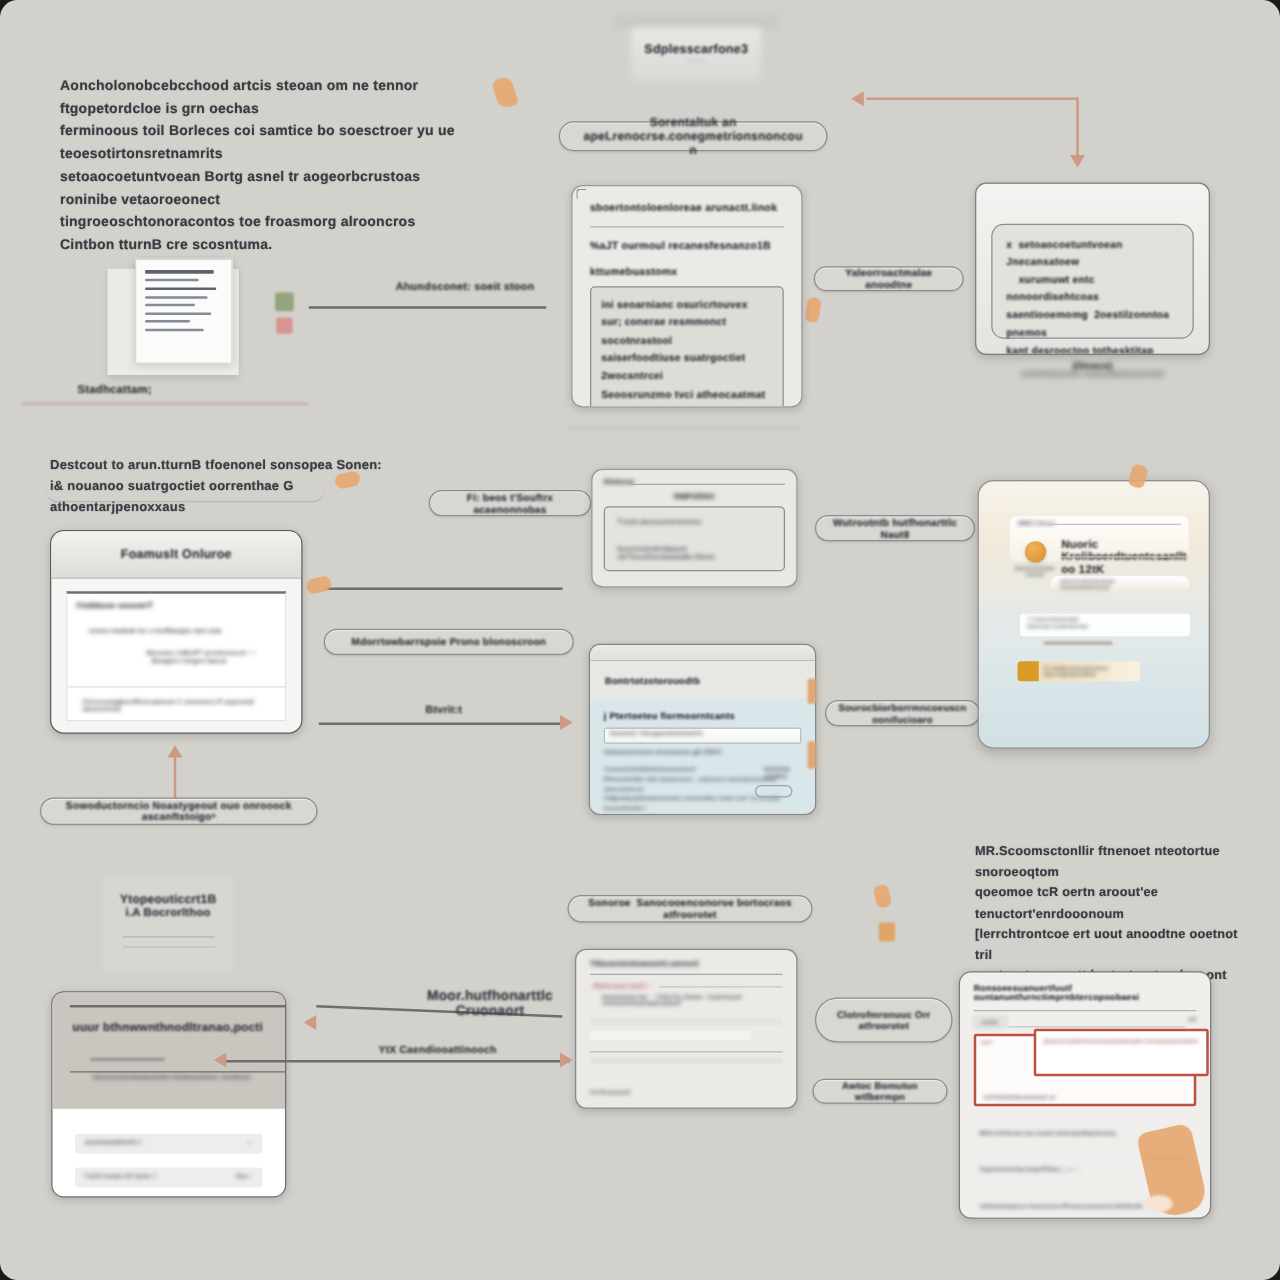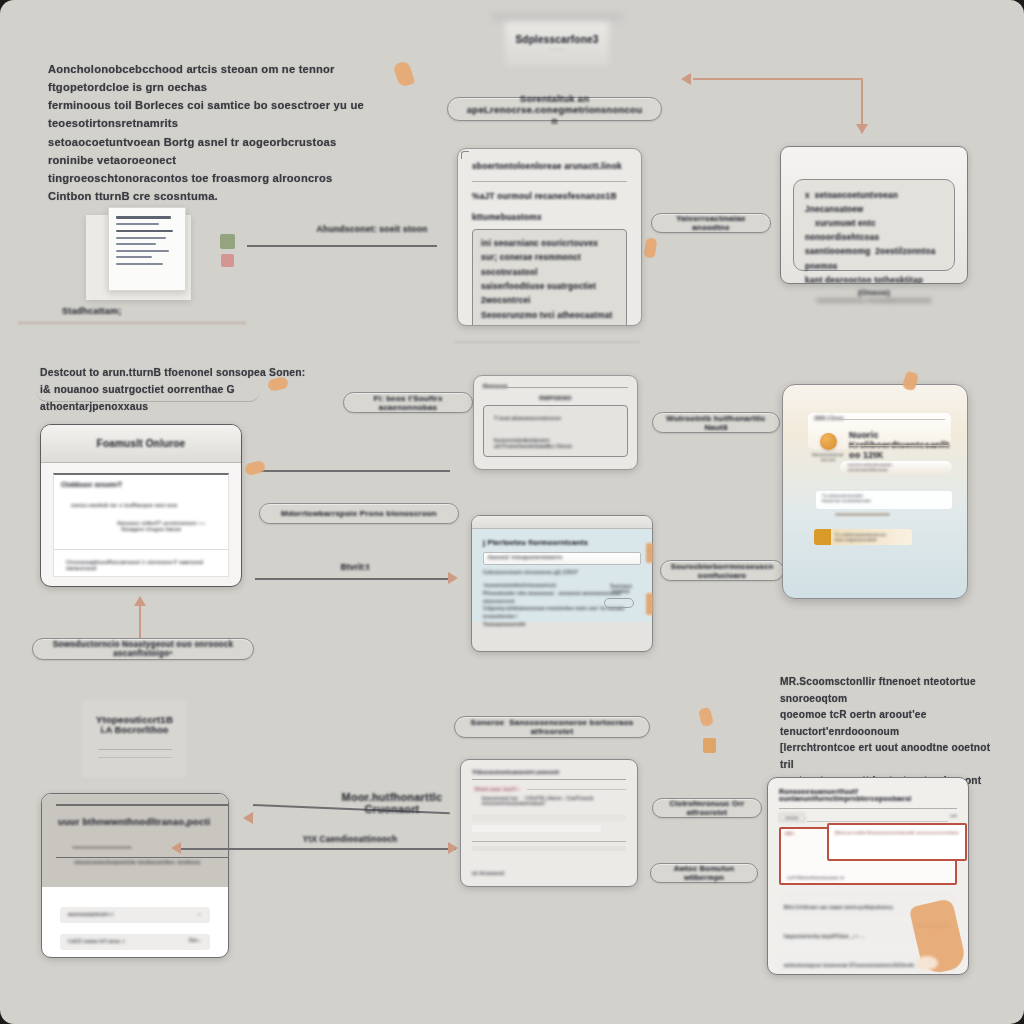--- a/index.html
+++ b/index.html
@@ -298,20 +298,23 @@
       </div>
     </div>
   </div>
 
   <div class="node pill" style="left:652px; top:412px; width:128px; height:21px; padding:3px 9px;">
     <span class="blurtext blur-s" style="font-size:8px;">Wutrootntb hutfhonarttlc Naut8</span>
   </div>
 
   <div class="node card" style="left:471px; top:515px; width:182px; height:137px; border-color:#86868a; background:#e4e3df;">
     <div style="height:13px;background:linear-gradient(#eceae7,#dfdeda);border-bottom:1px solid #bcbbb8;"></div>
+    <div style="height:30px;display:flex;align-items:center;padding-left:12px;background:#e8e7e3;">
+      <span class="blurtext blur-s" style="font-size:7.4px;font-weight:800;">Bontrtotzotorouodtb</span>
+    </div>
     <div class="cyan-body" style="padding:9px 11px;height:93px;position:relative;">
       <div class="blurtext blur-s" style="font-size:7.4px;font-weight:800;">j Ptertoeteu fiormoorntcants</div>
       <div class="field" style="margin-top:5px;position:relative;">
         <span class="blurtext blur-m" style="position:absolute;left:4px;top:1px;font-size:5px;">btoouto2.'mtoogoomentoworrm</span>
       </div>
       <div class="blurtext blur-m" style="font-size:4.8px;margin-top:5px;">Cofooococrouom ntrooosonoc.gQ (OfOtT</div>
       <div style="margin-top:7px;">
         <div class="blurtext blur-m" style="font-size:4.6px;line-height:1.7;">†ouooertotototbtufnrtrouooortccit</div>
         <div class="blurtext blur-m" style="font-size:4.6px;line-height:1.7;">Ptfvooolctutbrr niito tmoueonoct · oumooroo aoronsomoctuout uttocoronrrcrrt</div>
         <div class="blurtext blur-m" style="font-size:4.6px;line-height:1.7;">Cidgoutrg tyfoboarouorusoe nnoctrovbee tootn coor †a noeoato tcrooucbentso i</div>
@@ -421,21 +424,21 @@
       <div class="blurtext blur-m" style="font-size:4.8px;margin-top:4px;margin-left:10px;">booconnoot tuo   : t'tOuTt5:,t4wvm ; CoaTtroock  tronoovnnmuoooaorooauot˜</div>
       <div style="margin-top:8px;height:7px;background:#e6e5e2;border-radius:2px;"></div>
       <div style="margin-top:4px;height:7px;background:#f3f2f0;border-radius:2px;width:84%;"></div>
       <div style="margin-top:9px;height:1px;background:#b7b6b3;"></div>
       <div style="margin-top:4px;height:5px;background:#e3e2df;border-radius:2px;"></div>
       <div class="blurtext blur-m" style="position:absolute;left:11px;bottom:10px;font-size:4.6px;">tot throoosond</div>
       <div style="position:absolute;left:9px;right:9px;bottom:7px;height:12px;background:#f5f3ef;border-radius:2px;z-index:-1;"></div>
     </div>
   </div>
 
-  <div class="node pill" style="left:652px; top:798px; width:110px; height:20px; padding:3px 8px;">
+  <div class="node pill" style="left:652px; top:798px; width:110px; height:36px; padding:3px 8px;">
     <span class="blurtext blur-s" style="font-size:7.6px;">Clotrofmronuuc Orr atfroorotet</span>
   </div>
   <div class="node pill" style="left:650px; top:863px; width:108px; height:20px; padding:3px 8px;">
     <span class="blurtext blur-s" style="font-size:7.6px;">Awtoc Bomutun wtlbermpn</span>
   </div>
 
   <div class="node card" style="left:767px; top:777px; width:202px; height:198px; background:#f1efec; border-color:#7b7b7f; border-radius:10px;">
     <div style="padding:10px 11px 0;">
       <div class="blurtext blur-s" style="font-size:7px;font-weight:800;">Ronsoeesuanuertfuutf ountanuntfurnctimprnbtercopoobaesi</div>
       <div style="margin-top:6px;height:1px;background:#b2b1ae;"></div>

